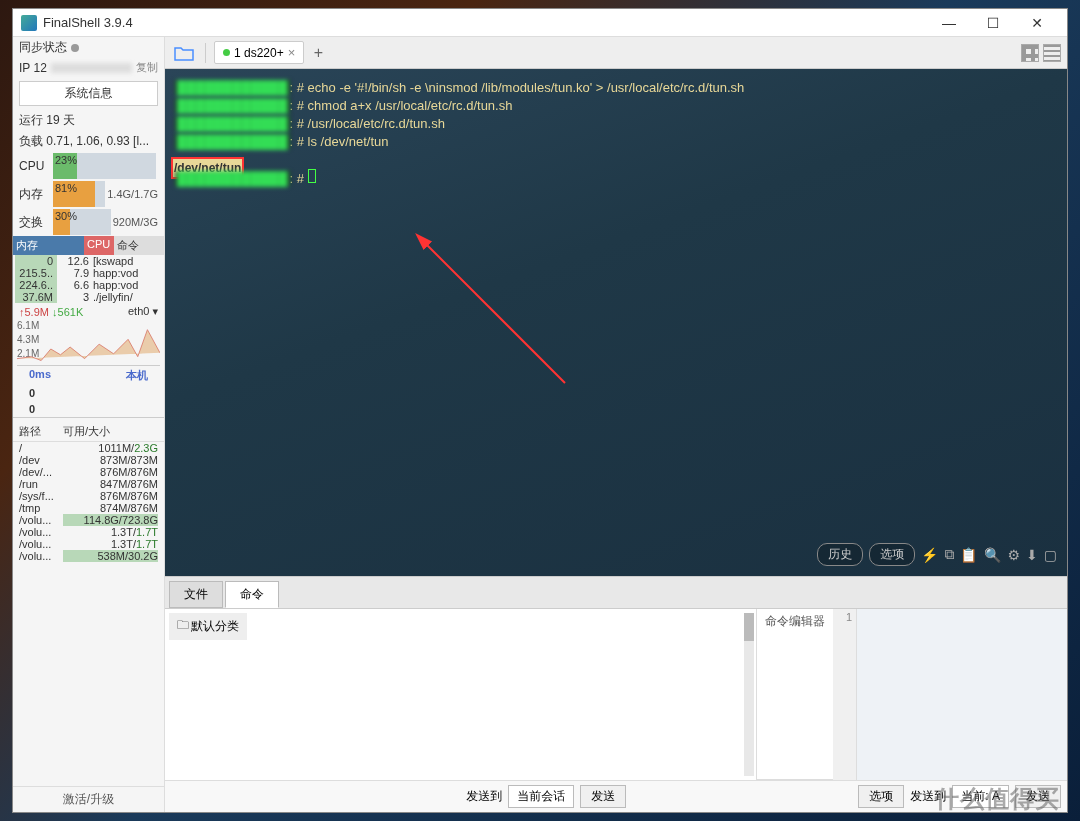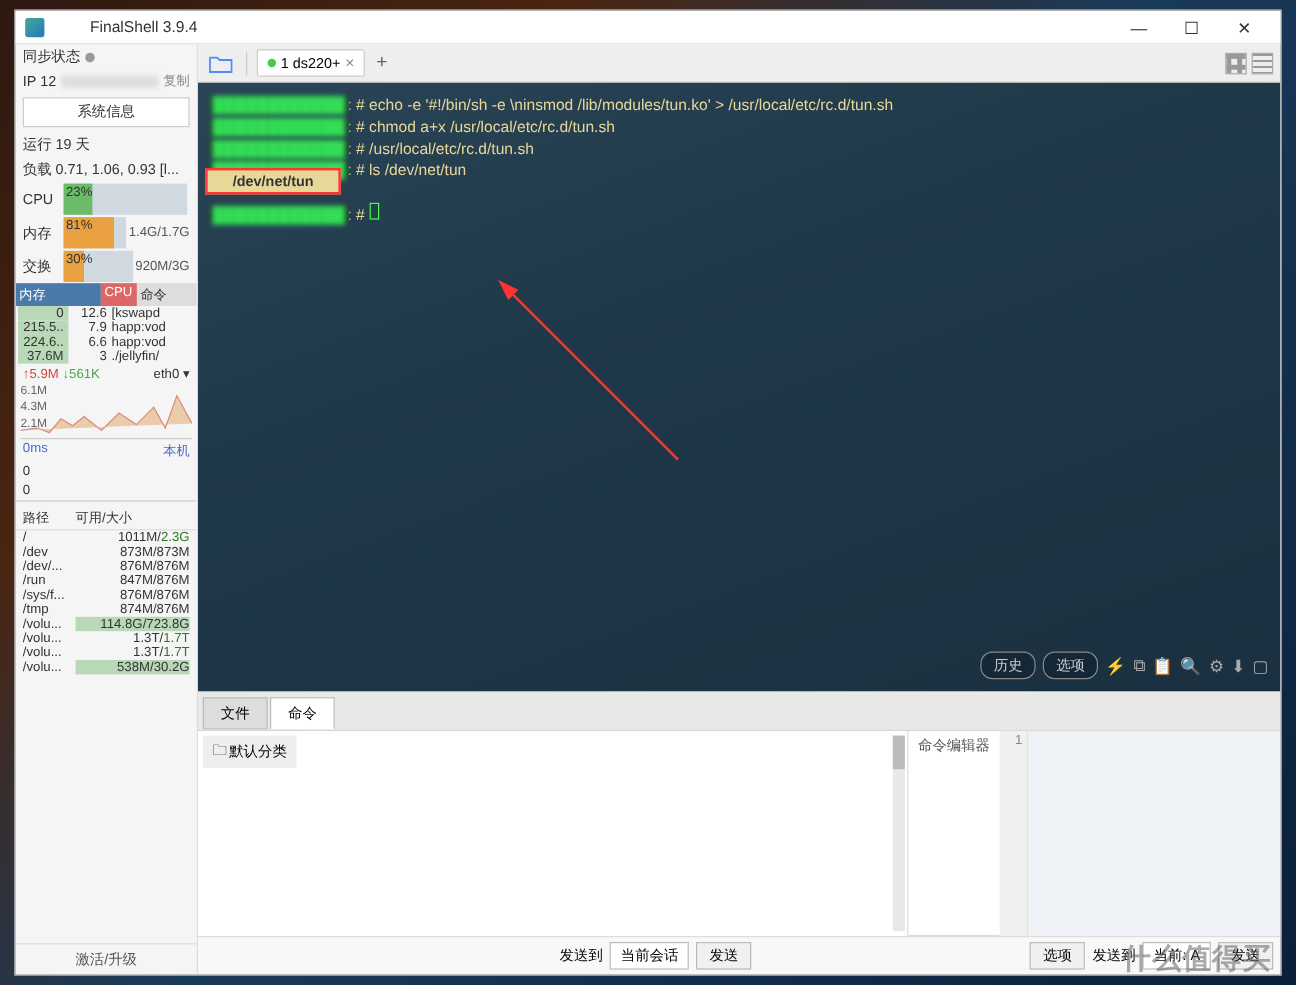--- a/index.html
+++ b/index.html
@@ -1,21 +1,21 @@
 <!DOCTYPE html>
 <html><head>
 <meta charset="utf-8">
 <style>
 * { margin: 0; padding: 0; box-sizing: border-box; font-family: "Microsoft YaHei", Arial, sans-serif; }
 body { background: #1a1a2e; width: 1080px; height: 821px; overflow: hidden; position: relative; }
 .bg-layer { position: absolute; inset: 0; background: linear-gradient(135deg, #2d1810 0%, #4a2511 25%, #1a3a5a 50%, #0a1f3a 100%); }
 .window { position: absolute; left: 12px; top: 8px; right: 12px; bottom: 8px; background: #fff; border: 1px solid #888; display: flex; flex-direction: column; font-size: 12px; }
 .titlebar { height: 28px; background: #fff; border-bottom: 1px solid #ddd; display: flex; align-items: center; padding: 0 8px; }
 .titlebar .app-icon { width: 16px; height: 16px; background: linear-gradient(135deg,#4a9,#27b); margin-right: 6px; border-radius: 2px; }
-.titlebar .title { flex: 1; font-size: 13px; color: #333; margin-left: 32px; }
+.titlebar .title { flex: 1; font-size: 13px; color: #333; }
 .titlebar .win-btn { width: 44px; height: 28px; text-align: center; line-height: 28px; font-size: 14px; color: #333; cursor: pointer; }
 .main { flex: 1; display: flex; overflow: hidden; }
 .sidebar { width: 152px; border-right: 1px solid #ddd; background: #f5f5f5; display: flex; flex-direction: column; font-size: 12px; color: #333; overflow: hidden; }
 .side-row { padding: 2px 6px; display: flex; align-items: center; white-space: nowrap; }
 .dot { width: 8px; height: 8px; background: #999; border-radius: 50%; margin-left: 4px; }
 .copy-link { margin-left: auto; color: #888; font-size: 11px; }
 .sys-btn { margin: 4px 6px; padding: 3px 0; background: #fff; border: 1px solid #ccc; text-align: center; cursor: pointer; }
 .metric { display: flex; padding: 1px 6px; align-items: center; }
 .metric .k { width: 32px; }
 .metric .bar { flex: 1; height: 26px; background: #d0d8e0; position: relative; margin: 0 2px; font-size: 11px; line-height: 14px; }
@@ -32,21 +32,21 @@
 .proc-row .c1 { width: 42px; text-align: right; padding-right: 4px; }
 .proc-row .c2 { width: 36px; text-align: right; padding-right: 4px; }
 .proc-row .c3 { flex: 1; overflow: hidden; }
 .proc-row .c1.hl { background: #b8d8b8; }
 .net-row { padding: 2px 6px; display: flex; align-items: center; font-size: 11px; }
 .net-up { color: #c44; }
 .net-dn { color: #4a4; }
 .chart-box { height: 46px; margin: 0 4px; position: relative; border-bottom: 1px solid #ccc; }
 .chart-labels { position: absolute; left: 0; font-size: 10px; color: #666; }
 .sparkline { position: absolute; inset: 0; }
-.ping-row { padding: 2px 6px; display: flex; font-size: 11px; }
+.ping-row { padding: 2px 16px; display: flex; font-size: 11px; font-weight: bold; }
 .ping-row .loc { margin-left: auto; color: #4a6acc; }
 .path-head { display: flex; padding: 2px 6px; font-size: 11px; border-bottom: 1px solid #ddd; margin-top: 4px; }
 .path-head .p1 { width: 44px; }
 .path-row { display: flex; padding: 0 6px; font-size: 11px; }
 .path-row .p1 { width: 44px; overflow: hidden; }
 .path-row .p2 { flex: 1; text-align: right; }
 .path-row .p2.hl { background: #b8d8b8; }
 .activate { margin-top: auto; padding: 4px 6px; border-top: 1px solid #ddd; text-align: center; color: #555; }
 .content { flex: 1; display: flex; flex-direction: column; overflow: hidden; }
 .tabbar { height: 32px; background: #eee; border-bottom: 1px solid #ccc; display: flex; align-items: center; padding: 0 6px; gap: 4px; }
@@ -55,21 +55,21 @@
 .tab { background: #fff; border: 1px solid #ccc; border-radius: 2px; padding: 3px 8px; display: flex; align-items: center; gap: 4px; font-size: 12px; }
 .tab .g-dot { width: 7px; height: 7px; background: #4c4; border-radius: 50%; }
 .tab .close { font-size: 13px; color: #888; cursor: pointer; }
 .add-tab { width: 20px; text-align: center; color: #666; font-size: 16px; cursor: pointer; }
 .view-btns { margin-left: auto; display: flex; gap: 4px; }
 .view-btns span { width: 18px; height: 18px; border: 1px solid #aaa; cursor: pointer; }
 .terminal { flex: 1; background: linear-gradient(160deg, #2a4558 0%, #1f3847 40%, #1a3040 100%); padding: 10px; color: #ddd; font-family: Consolas, monospace; font-size: 13px; position: relative; overflow: hidden; }
 .term-line { white-space: pre; line-height: 18px; }
 .prompt-host { color: #3d5; background: #1a4020; padding: 0 2px; filter: blur(2px); }
 .cmd-text { color: #e8d898; }
-.highlight-box { position: absolute; left: 6px; top: 71px; border: 2px solid #f33; padding: 2px 21px; background: #e8d898; color: #333; font-weight: bold; font-size: 12px; }
+.highlight-box { position: absolute; left: 6px; top: 88px; border: 2px solid #f33; padding: 2px 1px; background: #e8d898; color: #333; font-weight: bold; font-size: 12px; }
 .arrow-svg { position: absolute; left: 250px; top: 164px; }
 .cursor-box { display: inline-block; width: 8px; height: 14px; border: 1px solid #4f4; }
 .term-toolbar { position: absolute; right: 10px; bottom: 10px; display: flex; gap: 6px; align-items: center; }
 .tt-btn { border: 1px solid #888; border-radius: 10px; padding: 2px 10px; color: #ccc; font-size: 12px; cursor: pointer; background: rgba(0,0,0,0.2); }
 .tt-icon { color: #aaa; font-size: 14px; cursor: pointer; }
 .tt-icon.green { color: #8f4; }
 .lower { height: 236px; border-top: 1px solid #ccc; display: flex; flex-direction: column; background: #f8f8f8; }
 .lower-tabs { display: flex; gap: 2px; padding: 4px 4px 0; background: #e8e8e8; }
 .lower-tab { padding: 4px 14px; background: #ddd; border: 1px solid #bbb; font-size: 12px; cursor: pointer; }
 .lower-tab.active { background: #fff; border-bottom-color: #fff; }

